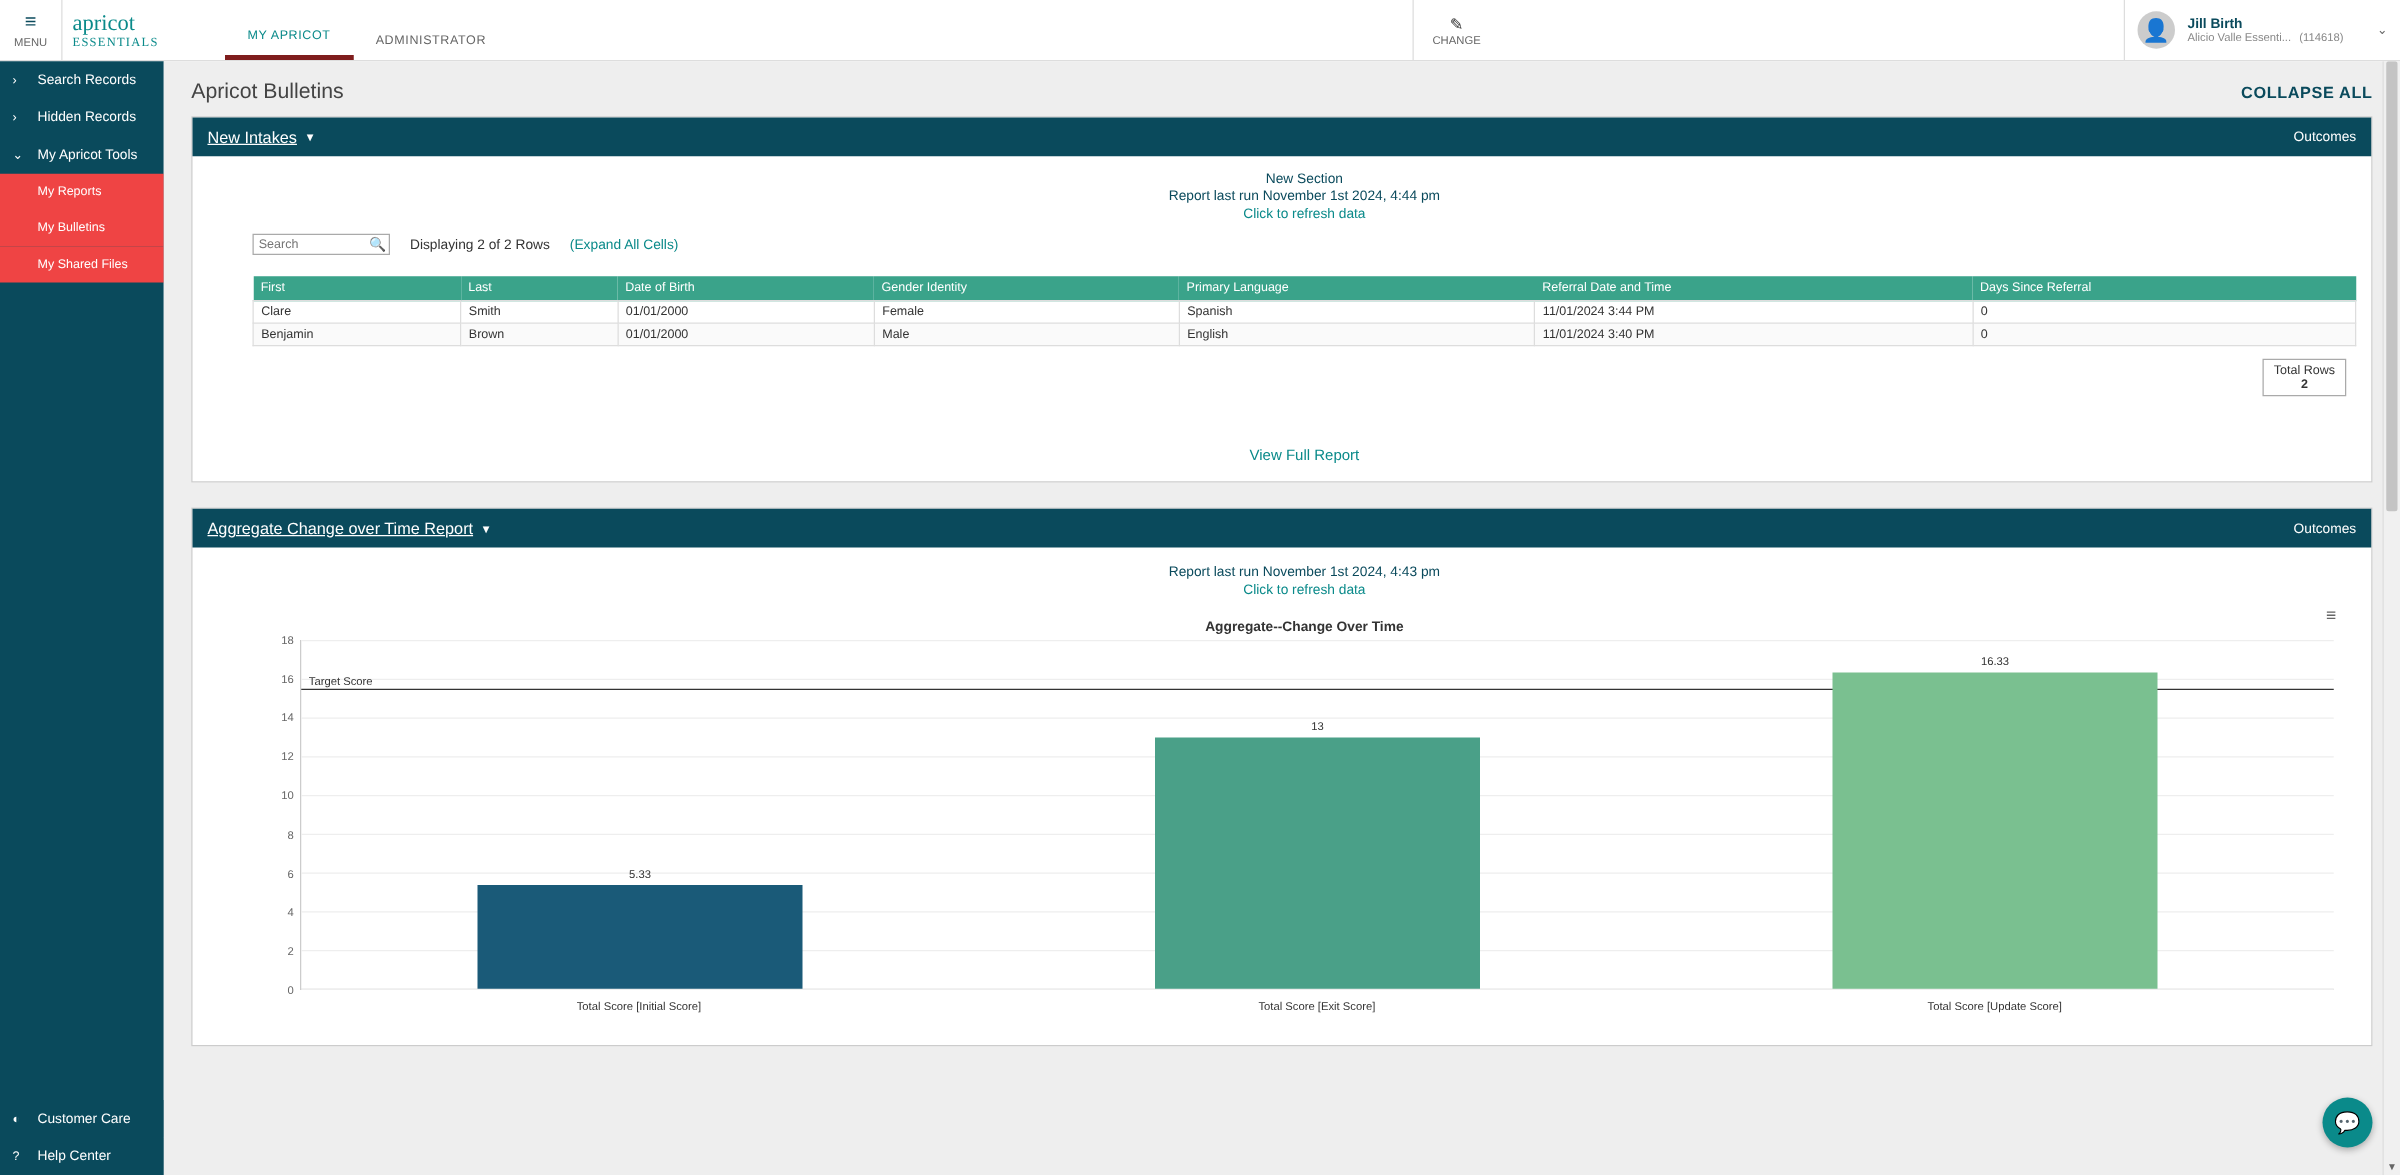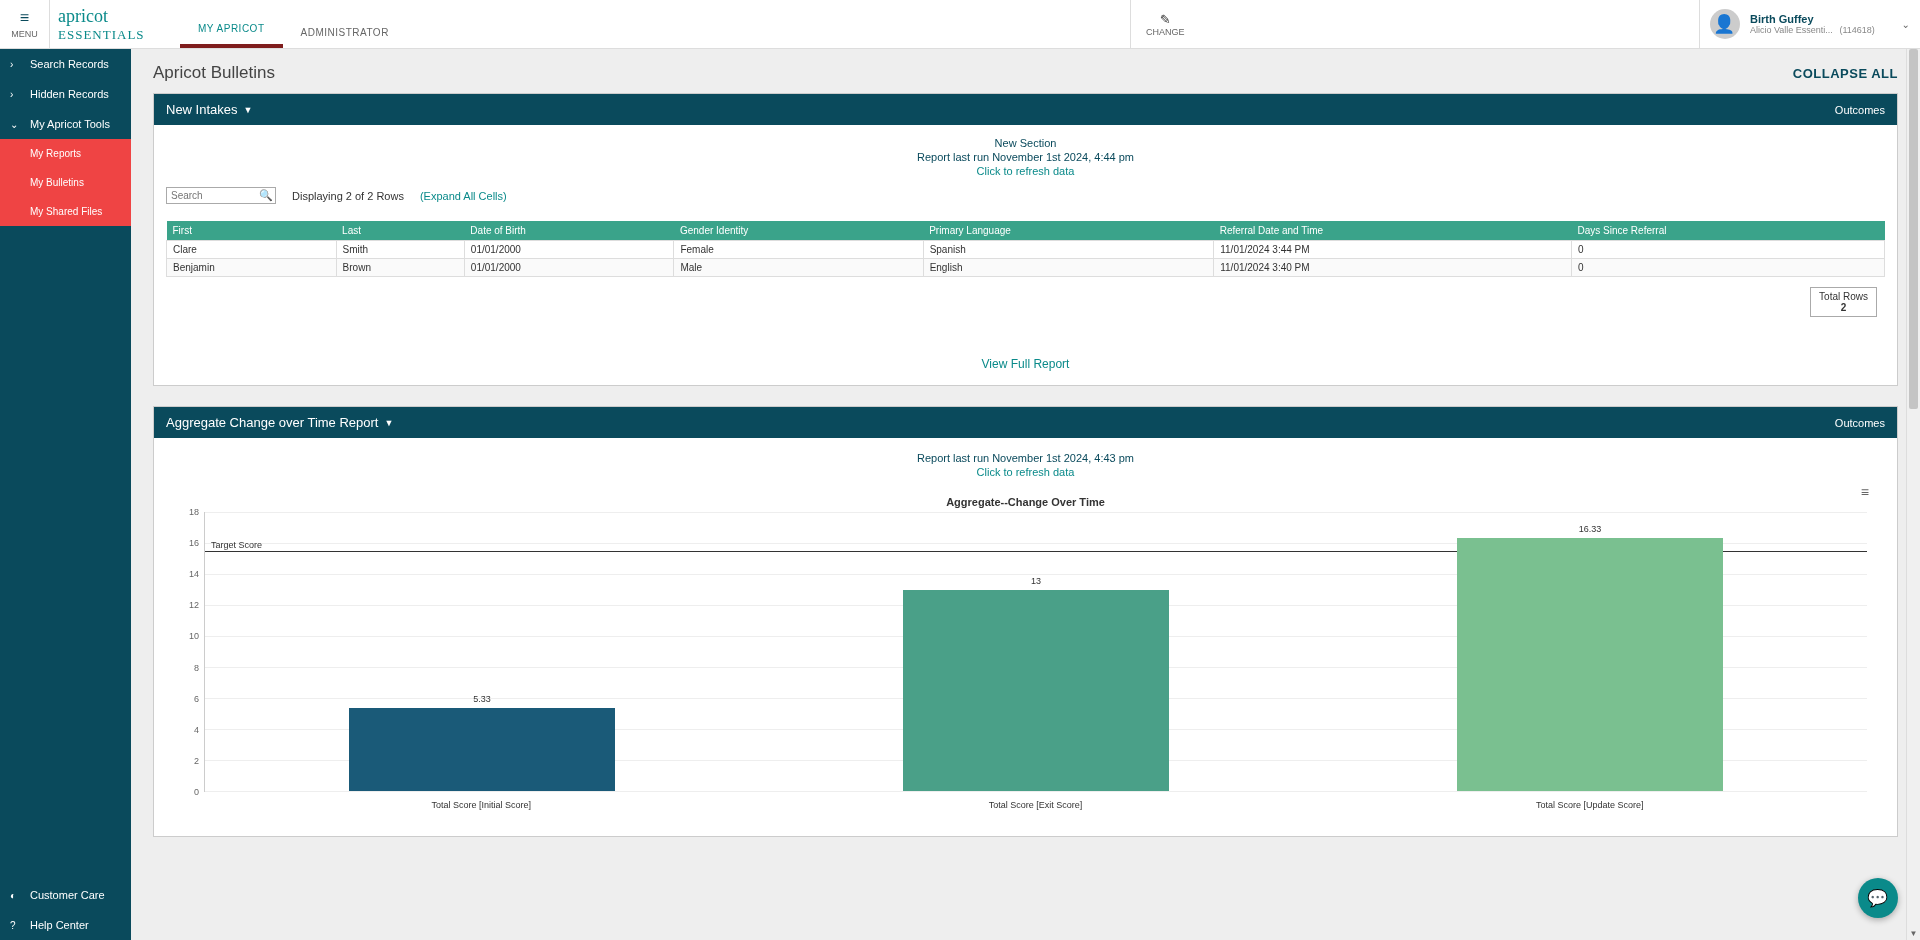--- a/index.html
+++ b/index.html
@@ -6,21 +6,21 @@
 body { font-family: Arial, Helvetica, sans-serif; font-size: 12px; color: #333; background: #fff; }
 
 
 .top-header { display: flex; height: 49px; border-bottom: 1px solid #ddd; }
 .menu-btn { width: 50px; display: flex; flex-direction: column; align-items: center; justify-content: center; border-right: 1px solid #ddd; cursor: pointer; }
 .menu-btn .bars { font-size: 16px; color: #0a4a5c; }
 .menu-btn .label { font-size: 9px; color: #666; margin-top: 2px; }
 .logo-area { width: 110px; display: flex; align-items: center; padding-left: 8px; }
 .logo-text { font-family: Georgia, serif; }
 .logo-text .ap { color: #0a8a8a; font-size: 18px; }
-.logo-text .ess { color: #0a8a8a; font-size: 13px; display: block; text-align: right; letter-spacing: 1px; }
+.logo-text .ess { color: #0a8a8a; font-size: 10px; display: block; text-align: right; letter-spacing: 1px; }
 .tabs-area { display: flex; align-items: flex-end; padding-left: 20px; flex: 0 0 auto; }
 .tab { padding: 8px 18px 10px; font-size: 10px; color: #666; cursor: pointer; letter-spacing: 0.5px; }
 .tab.active { color: #0a8a8a; font-weight: normal; border-bottom: 4px solid #7f1d1d; }
 .spacer { flex: 1; }
 .site-info { width: 570px; border-left: 1px solid #ddd; border-right: 1px solid #ddd; display: flex; align-items: center; padding: 0 15px; position: relative; }
 .site-info .titles { flex: 1; }
 .site-info .sites { font-size: 11px; font-weight: bold; color: #0a4a5c; }
 .site-info .program { font-size: 10px; color: #666; margin-top: 3px; }
 .site-info .change { font-size: 9px; color: #666; text-align: center; cursor: pointer; }
 .site-info .pencil { font-size: 13px; color: #333; }
@@ -42,25 +42,25 @@
 .side-footer .side-item { background: #0a4a5c; }
 
 
 .main { flex: 1; background: #eee; overflow-y: auto; padding-bottom: 40px; position: relative; }
 .page-head { display: flex; align-items: center; padding: 14px 22px 10px; }
 .page-title { font-size: 17px; color: #444; }
 .collapse-all { margin-left: auto; font-size: 13px; font-weight: bold; color: #0a4a5c; letter-spacing: 0.5px; cursor: pointer; }
 
 .bulletin { margin: 0 22px 20px; background: #fff; border: 1px solid #ccc; }
 .bulletin-header { background: #0a4a5c; color: #fff; padding: 8px 12px; display: flex; align-items: center; }
-.bulletin-header .bh-title { font-size: 13px; }
+.bulletin-header .bh-title { font-size: 13px; text-decoration: underline; }
 .bulletin-header .caret { margin-left: 6px; font-size: 9px; }
 .bulletin-header .bh-right { margin-left: auto; font-size: 11px; }
 
-.bulletin-body { padding: 12px 0 14px; }
+.bulletin-body { padding: 12px 0 14px; margin-left: 36px; }
 .section-title { text-align: center; font-size: 11px; color: #0a4a5c; }
 .last-run { text-align: center; font-size: 11px; color: #0a4a5c; margin-top: 2px; }
 .refresh-link { text-align: center; font-size: 11px; color: #0a8a8a; cursor: pointer; margin-top: 2px; }
 
 .table-controls { display: flex; align-items: center; padding: 10px 12px 17px; gap: 16px; }
 .search-box { position: relative; }
 .search-box input { width: 110px; font-size: 10px; padding: 2px 18px 2px 4px; border: 1px solid #aaa; }
 .search-box .mag { position: absolute; right: 3px; top: 2px; font-size: 11px; color: #333; }
 .rows-info { font-size: 11px; color: #333; }
 .expand-link { font-size: 11px; color: #0a8a8a; cursor: pointer; }
@@ -121,21 +121,21 @@
   <div class="spacer"></div>
   <div class="site-info">
     <div class="change">
       <div class="pencil">✎</div>
       <div>CHANGE</div>
     </div>
   </div>
   <div class="user-area">
     <div class="avatar">👤</div>
     <div class="user-info">
-      <div class="name">Birth Guffey</div>
+      <div class="name">Jill Birth</div>
       <div class="org">
         <span>Alicio Valle Essenti...</span>
         <span class="id">(114618)</span>
       </div>
     </div>
     <span class="chev">⌄</span>
   </div>
 </div>
 
 <div class="layout">

